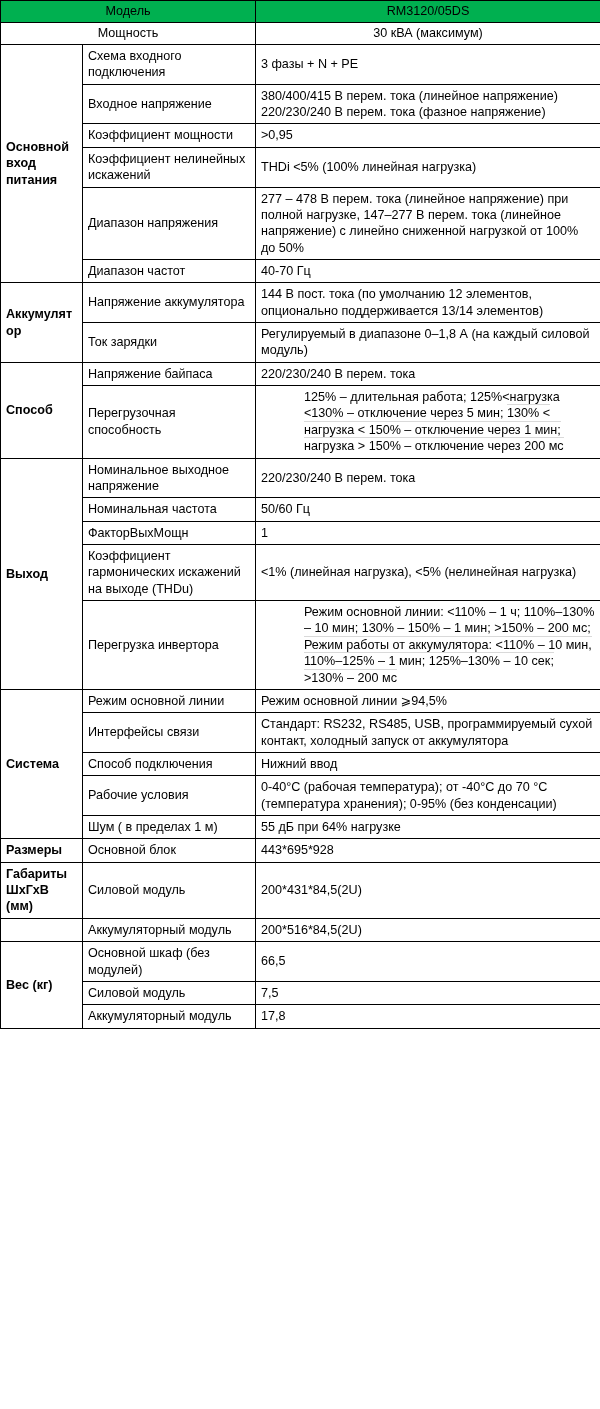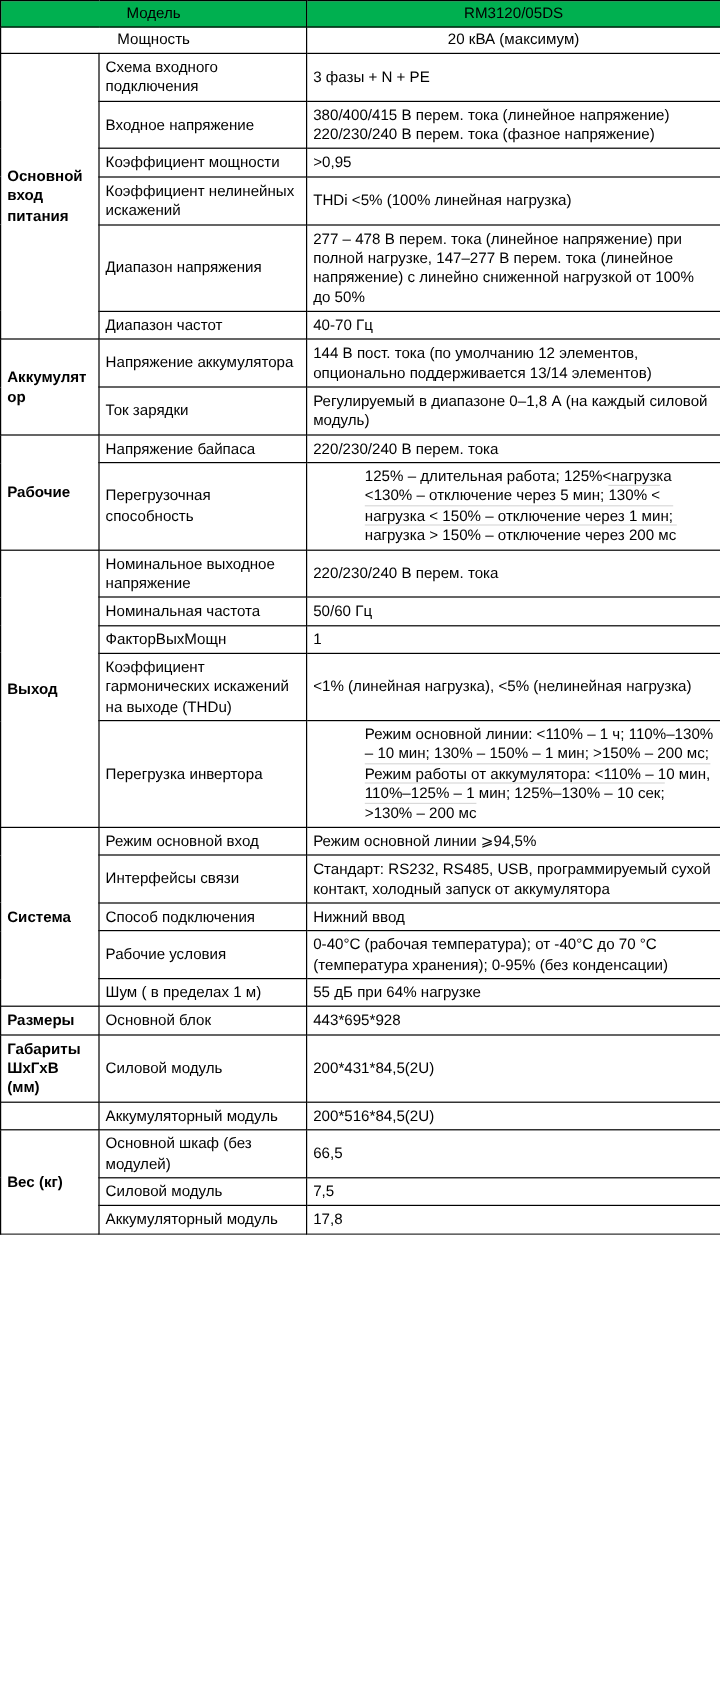--- a/index.html
+++ b/index.html
@@ -76,21 +76,21 @@
   </colgroup>
   <tbody>
 
     <tr>
       <th class="hdr" colspan="2">Модель</th>
       <th class="hdr">RM3120/05DS</th>
     </tr>
 
     <tr>
       <td class="power-row" colspan="2">Мощность</td>
-      <td class="power-row">20 кВА (максимум)</td>
+      <td class="power-row">30 кВА (максимум)</td>
     </tr>
 
     <tr>
       <td class="group" rowspan="6">Основной вход питания</td>
       <td>Схема входного подключения</td>
       <td>3 фазы + N + PE</td>
     </tr>
     <tr>
       <td>Входное напряжение</td>
       <td>380/400/415 В перем. тока (линейное напряжение) 220/230/240 В перем. тока (фазное напряжение)</td>
@@ -116,21 +116,21 @@
       <td class="group" rowspan="2">Аккумулятор</td>
       <td>Напряжение аккумулятора</td>
       <td>144 В пост. тока (по умолчанию 12 элементов, опционально поддерживается 13/14 элементов)</td>
     </tr>
     <tr>
       <td>Ток зарядки</td>
       <td>Регулируемый в диапазоне 0–1,8 А (на каждый силовой модуль)</td>
     </tr>
 
     <tr>
-      <td class="group" rowspan="2">Рабочие</td>
+      <td class="group" rowspan="2">Способ</td>
       <td>Напряжение байпаса</td>
       <td>220/230/240 В перем. тока</td>
     </tr>
     <tr>
       <td>Перегрузочная способность</td>
       <td>
         <span class="multi">
           <span class="seg">125% – длительная работа; 125%&lt;нагрузка &lt;130% – отключение через 5 мин;</span>
           <span class="seg">130% &lt; нагрузка &lt; 150% – отключение через 1 мин; нагрузка &gt; 150% – отключение через 200 мс</span>
         </span>
@@ -159,21 +159,21 @@
       <td>
         <span class="multi">
           <span class="seg">Режим основной линии: &lt;110% – 1 ч; 110%–130% – 10 мин; 130% – 150% – 1 мин; &gt;150% – 200 мс;</span>
           <span class="seg">Режим работы от аккумулятора: &lt;110% – 10 мин, 110%–125% – 1 мин; 125%–130% – 10 сек; &gt;130% – 200 мс</span>
         </span>
       </td>
     </tr>
 
     <tr>
       <td class="group" rowspan="5">Система</td>
-      <td>Режим основной вход</td>
+      <td>Режим основной линии</td>
       <td>Режим основной линии ⩾94,5%</td>
     </tr>
     <tr>
       <td>Интерфейсы связи</td>
       <td>Стандарт: RS232, RS485, USB, программируемый сухой контакт, холодный запуск от аккумулятора</td>
     </tr>
     <tr>
       <td>Способ подключения</td>
       <td>Нижний ввод</td>
     </tr>

